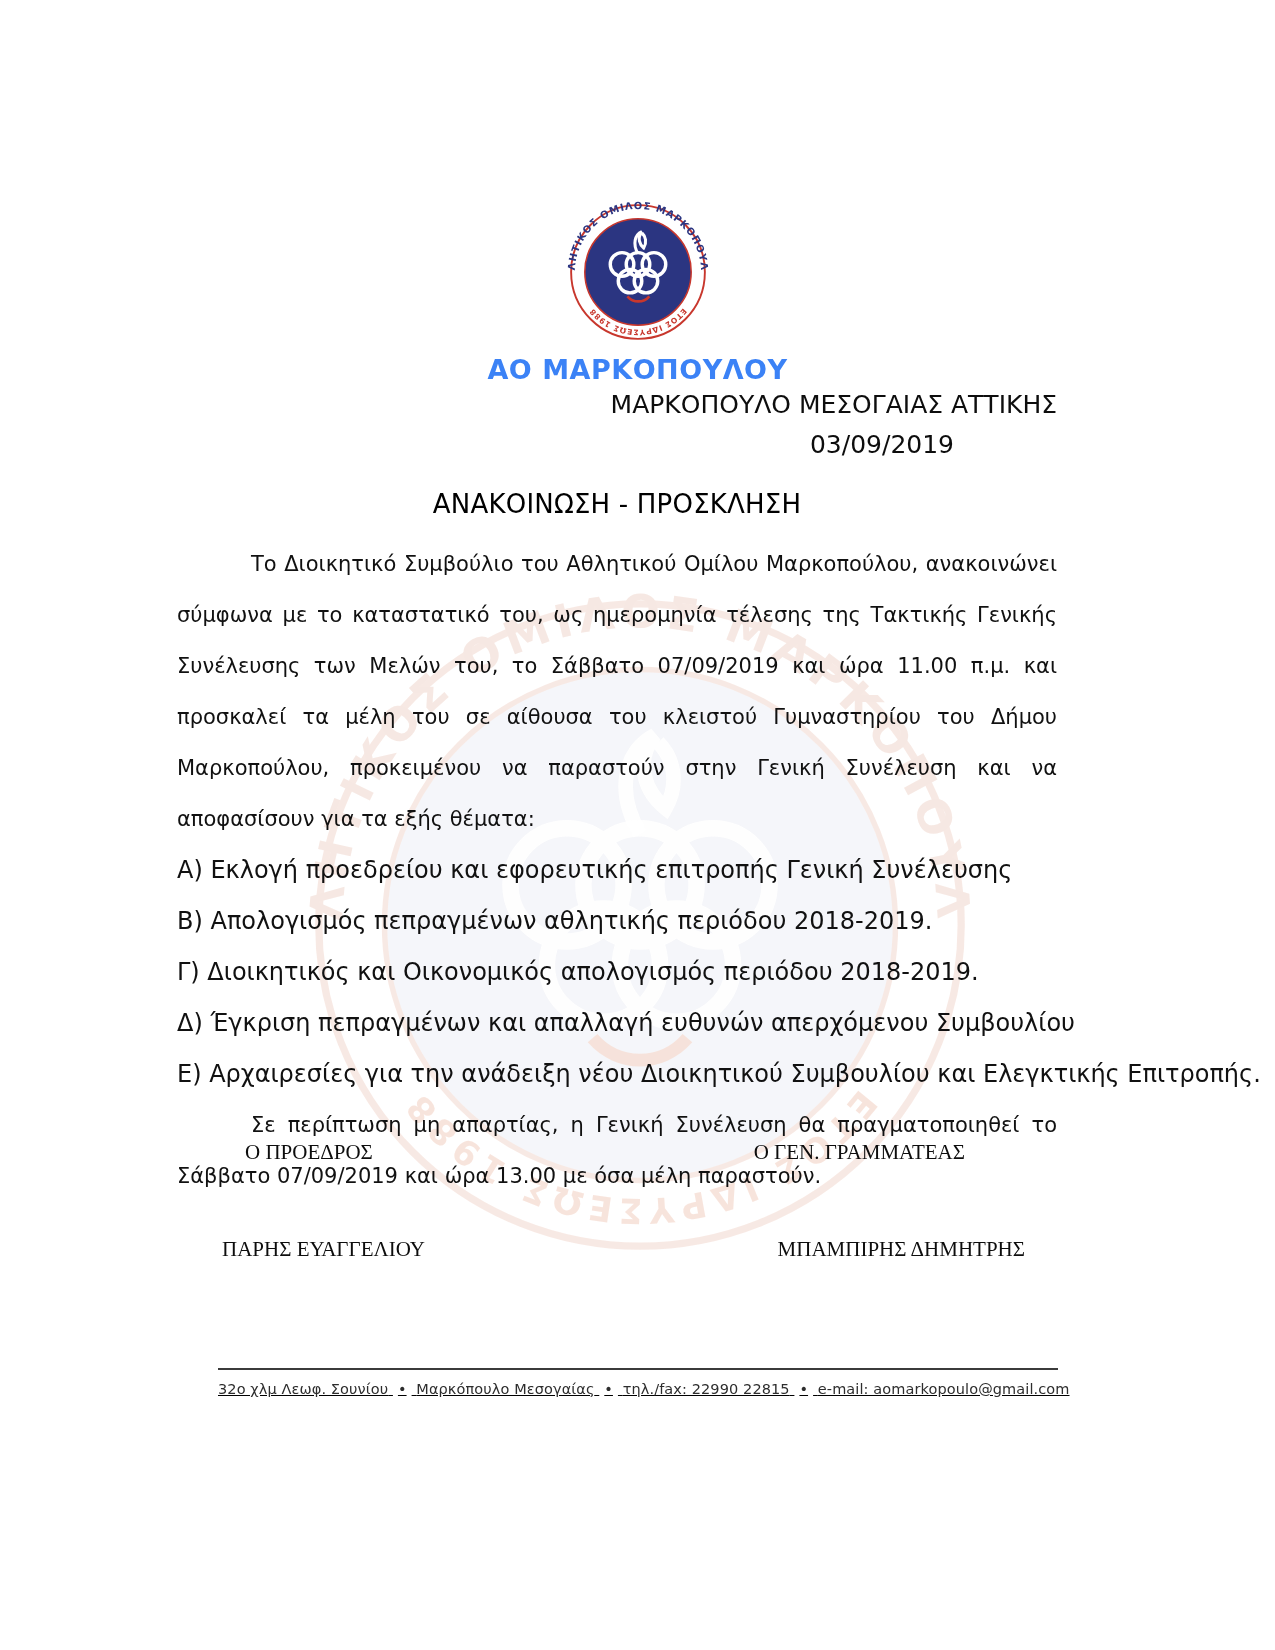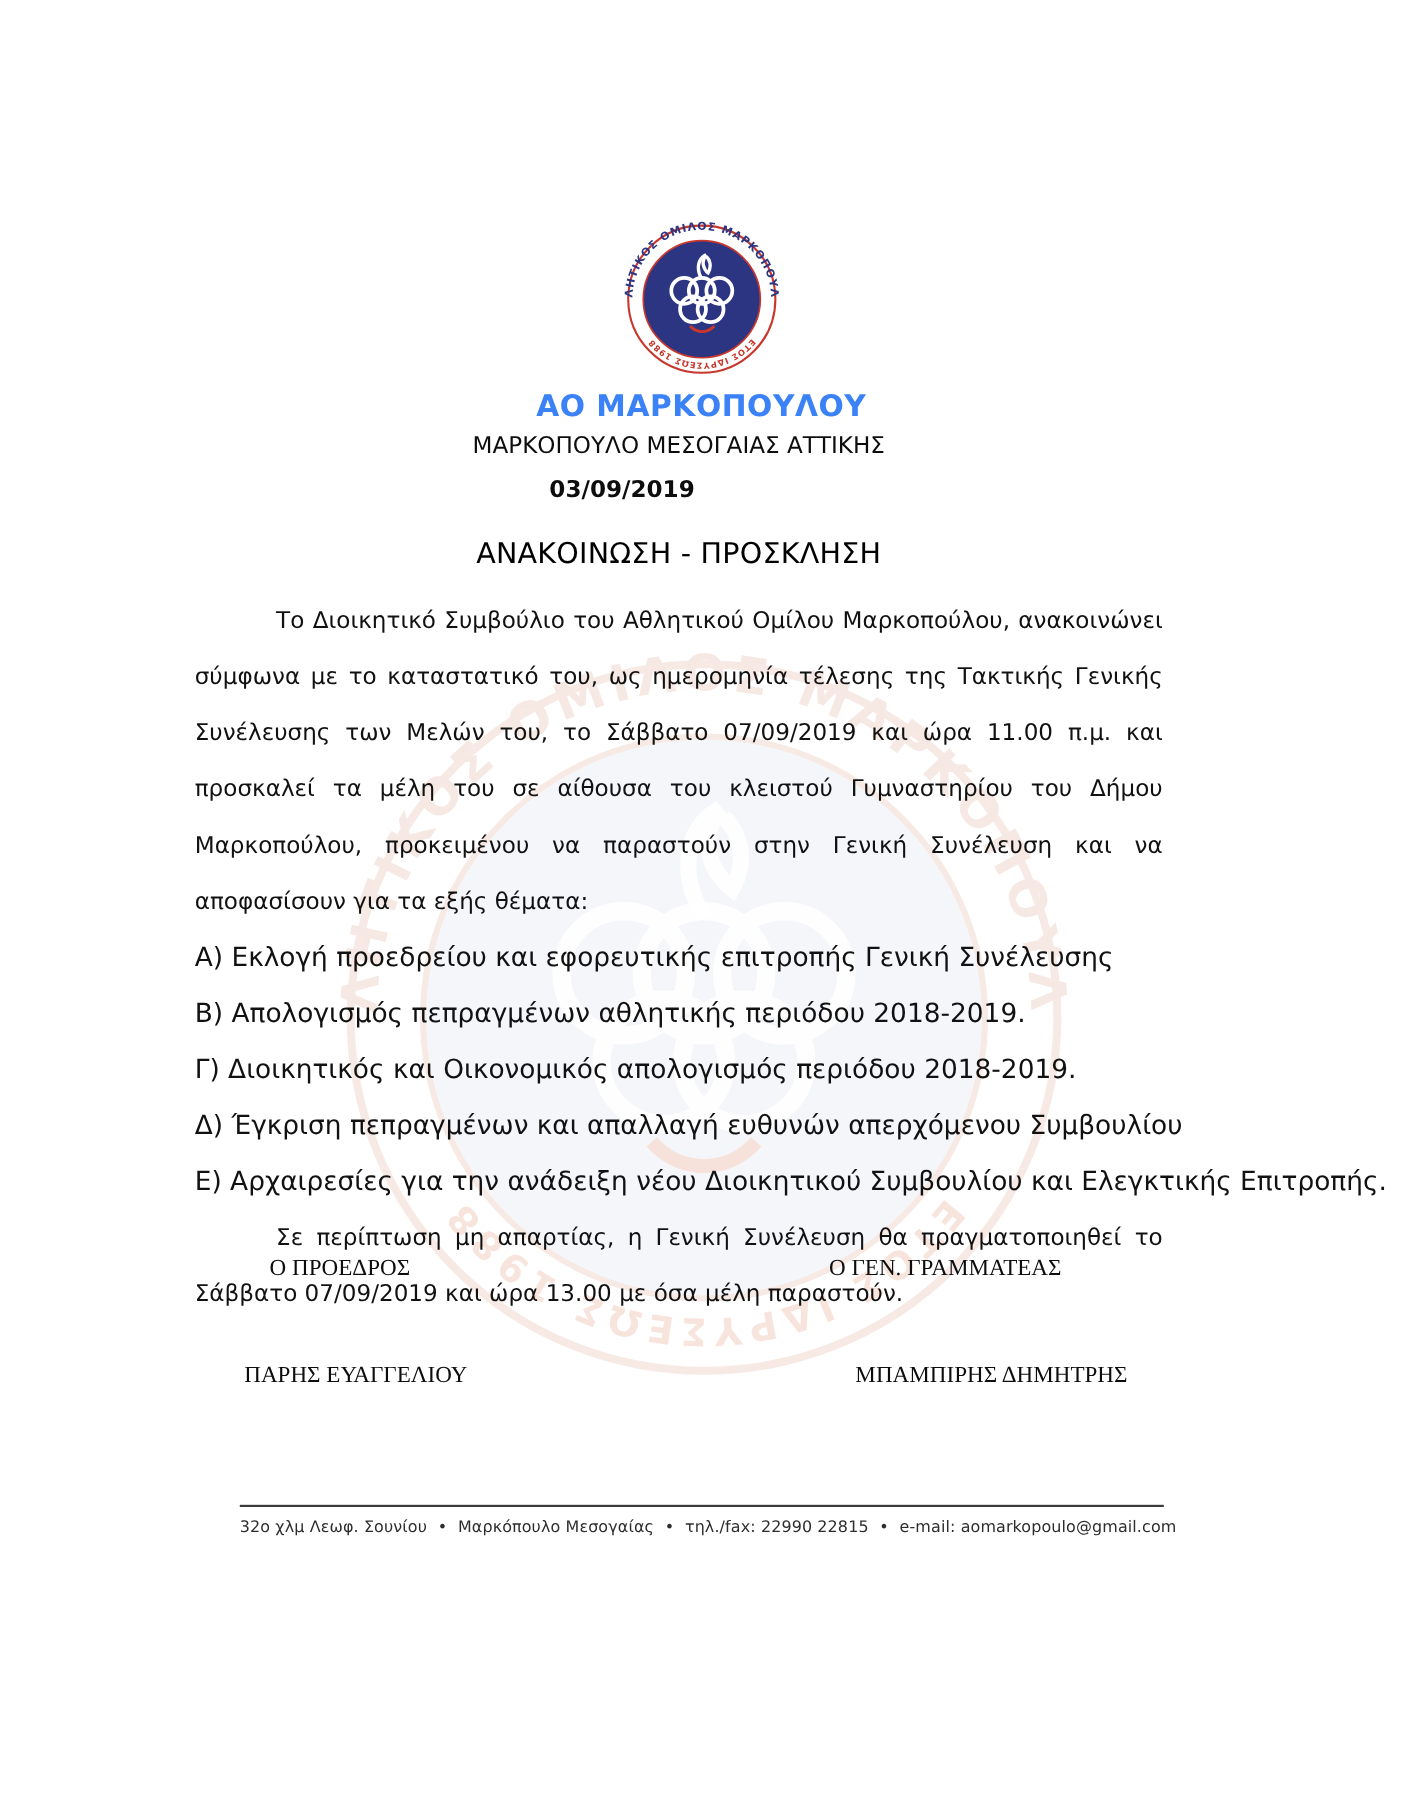--- a/index.html
+++ b/index.html
@@ -65,26 +65,26 @@
   .doc {
     position: absolute;
     left: 177px;
     top: 385px;
     width: 880px;
     z-index: 2;
   }
 
   .place-line,
   .date-line {
-    text-align: center;
-    font-size: 21px;
+    text-align: right;
+    font-size: 25px;
     line-height: 40px;
     color: #0d0d0d;
   }
-  .date-line { padding-right: 103px; font-weight: bold; }
+  .date-line { padding-right: 103px; }
 
   .doc-title {
     text-align: center;
     font-weight: normal;
     font-size: 26px;
     letter-spacing: 0.2px;
     margin-top: 24px;
     margin-bottom: 20px;
     color: #000;
   }
@@ -133,20 +133,21 @@
   .sig-row.names .sig-left  { padding-left: 45px; }
   .sig-row.names .sig-right { padding-right: 32px; }
 
   
   .footer {
     position: absolute;
     left: 218px;
     top: 1368px;
     width: 840px;
     z-index: 2;
+    text-decoration: underline;
   }
   .footer-rule {
     height: 2px;
     background: #3b3b3b;
     width: 100%;
   }
   .footer-text {
     margin-top: 11px;
     font-size: 14.5px;
     color: #2d2d2d;

